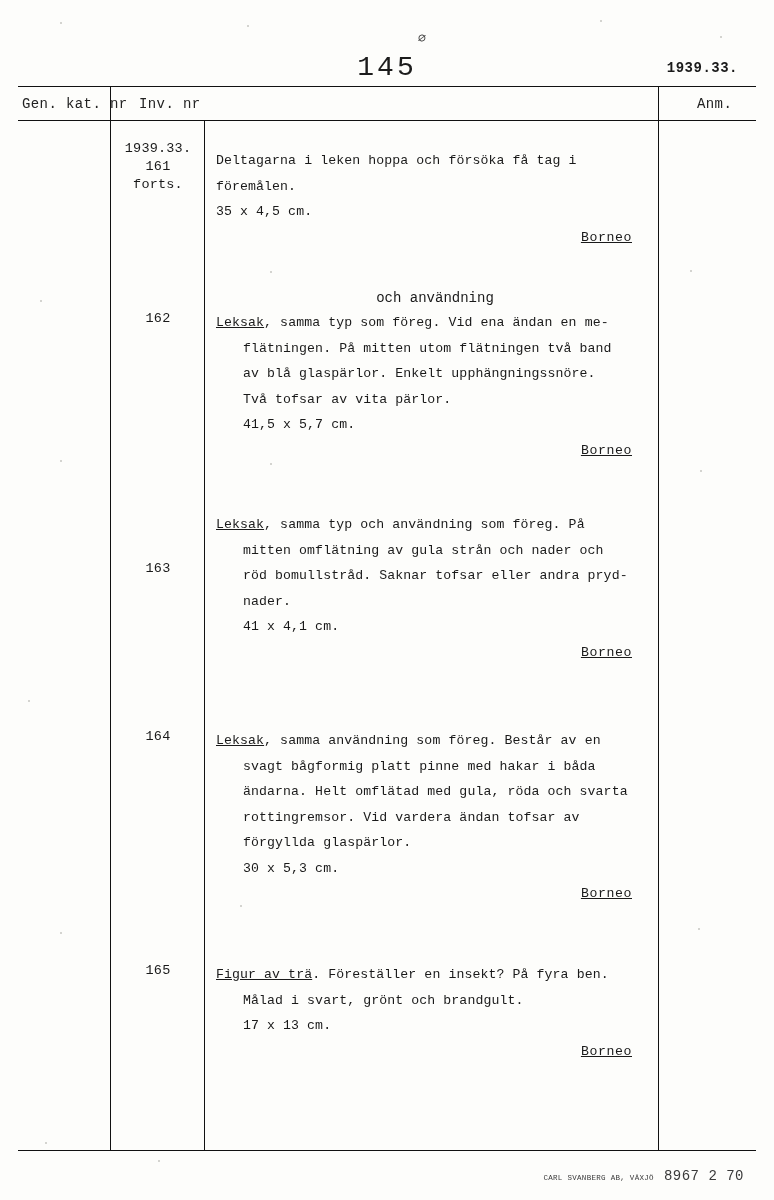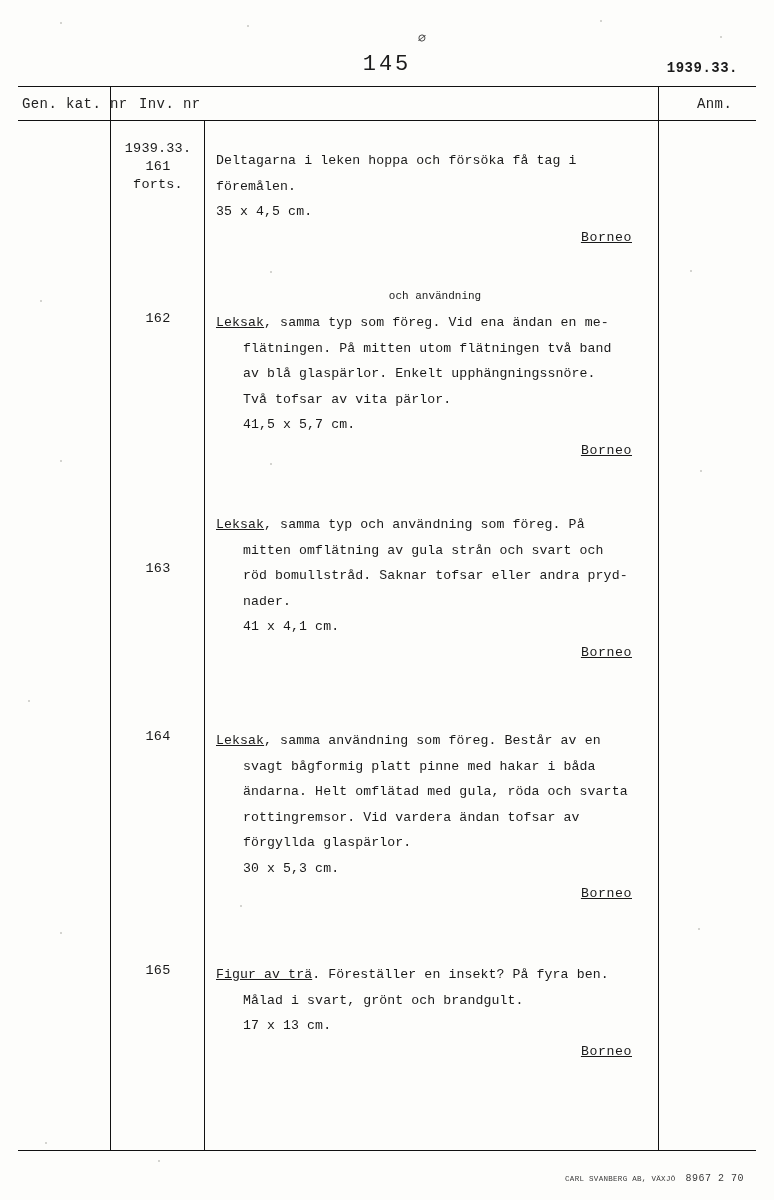--- a/index.html
+++ b/index.html
@@ -27,21 +27,21 @@
     border-radius: 50%;
     opacity: .55;
   }
 
   
   .page-number {
     position: absolute;
     left: 0; right: 0;
     top: 52px;
     text-align: center;
-    font-size: 22px;
+    font-size: 28px;
     letter-spacing: 3px;
     color: #1c1c1c;
   }
   .header-ref {
     position: absolute;
     right: 36px;
     top: 60px;
     font-size: 14px;
     font-weight: bold;
     letter-spacing: .5px;
@@ -103,34 +103,34 @@
     text-align: right;
     padding-right: 22px;
     text-decoration: underline;
     letter-spacing: .6px;
   }
   .centered-note {
     position: absolute;
     left: 216px;
     width: 438px;
     text-align: center;
-    font-size: 11px;
+    font-size: 14px;
   }
 
   .footer {
     position: absolute;
     right: 30px;
     bottom: 16px;
     font-size: 7.5px;
     color: #3a3a3a;
     letter-spacing: .3px;
   }
   .footer .code {
     margin-left: 10px;
-    font-size: 10px;
+    font-size: 14px;
     letter-spacing: .5px;
   }
 </style>
 </head>
 <body>
 
 <div class="page">
 
   <div class="speck" style="left:60px;top:22px;width:2px;height:2px;"></div>
   <div class="speck" style="left:247px;top:25px;width:2px;height:2px;"></div>
@@ -193,21 +193,21 @@
       <div class="ln place">Borneo</div>
     </div>
   </div>
 
   <div class="entry" style="top:512px;">
     <div class="num" style="left:112px;top:0px;margin-top:48px;">
       <div>163</div>
     </div>
     <div class="body" style="top:0px;">
       <div class="ln"><span class="u">Leksak</span><span>, samma typ och användning som föreg. På</span></div>
-      <div class="ln ind">mitten omflätning av gula strån och svart och</div>
+      <div class="ln ind">mitten omflätning av gula strån och nader och</div>
       <div class="ln ind">röd bomullstråd. Saknar tofsar eller andra pryd-</div>
       <div class="ln ind">nader.</div>
       <div class="ln ind">41 x 4,1 cm.</div>
       <div class="ln place">Borneo</div>
     </div>
   </div>
 
   <div class="entry" style="top:728px;">
     <div class="num" style="left:112px;top:0px;">
       <div>164</div>

